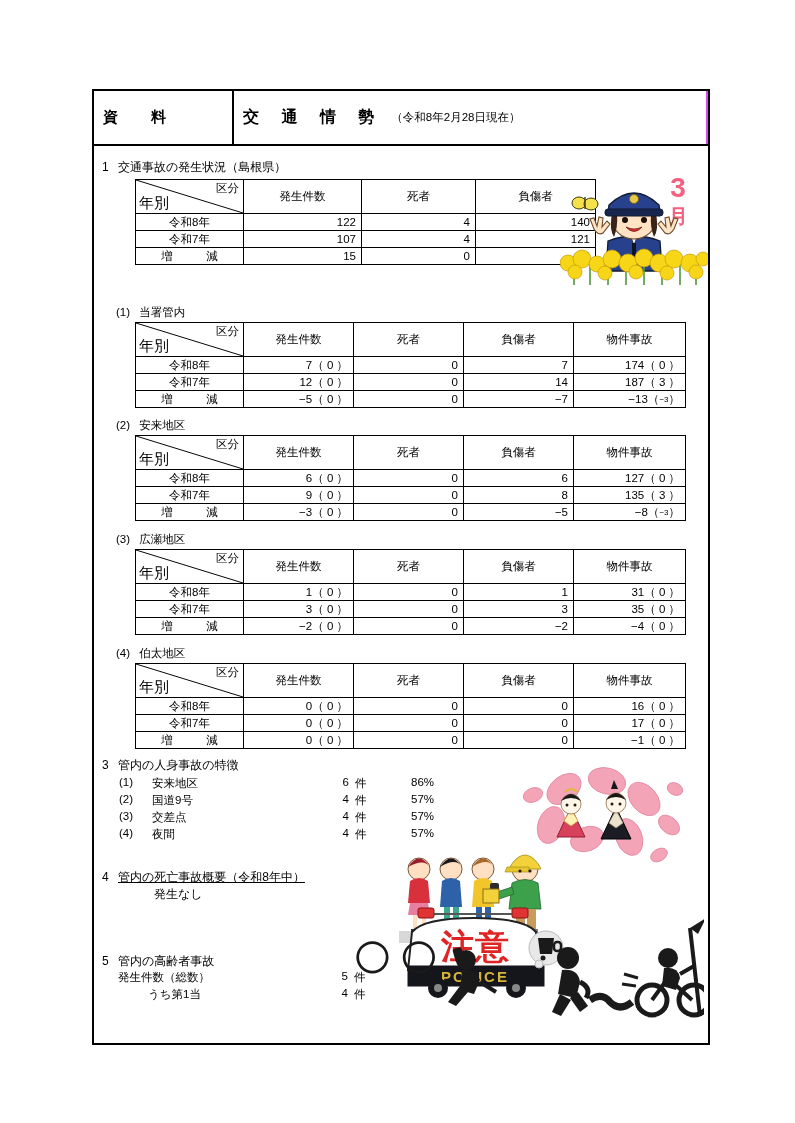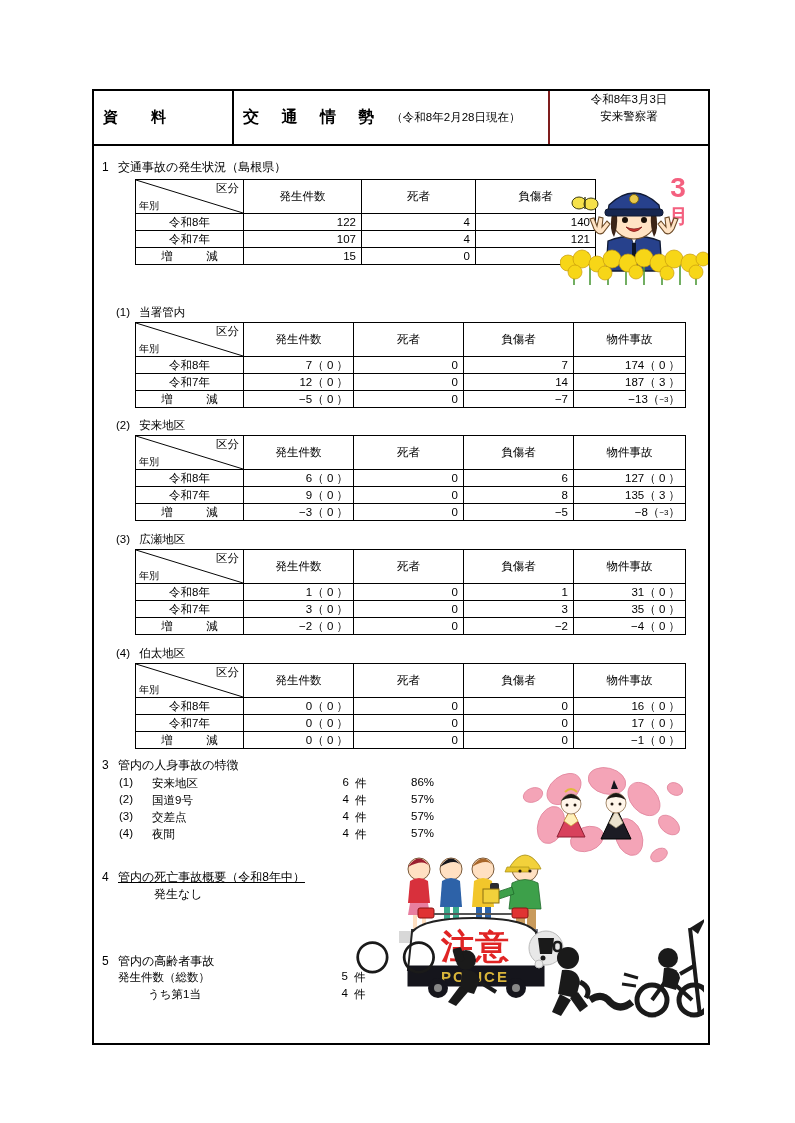--- a/index.html
+++ b/index.html
@@ -15,21 +15,21 @@
     border:2px solid #000;box-sizing:border-box;background:#fff;
   }
   
   #title-band{
     position:absolute;left:0;top:0;width:100%;height:55px;
     border-bottom:2px solid #000;box-sizing:border-box;display:flex;
   }
   .tb-cell{display:flex;align-items:center;justify-content:flex-start;box-sizing:border-box;height:100%;}
   #tb-shiryo{width:140px;border-right:2px solid #000;}
   #tb-shiryo span{font-weight:bold;font-size:15px;letter-spacing:9px;text-indent:9px;}
-  #tb-main{flex:1;border-right:2px solid #7f1d1d;gap:8px;}
+  #tb-main{flex:1;border-right:2px solid #d946ef;gap:8px;}
   #tb-main .mt{font-weight:bold;font-size:16px;letter-spacing:9px;text-indent:9px;}
   #tb-main .sub{font-size:11.5px;}
   #tb-date{width:158px;flex-direction:column;line-height:1.45;font-size:11.5px;}
 
   
   .sec{position:absolute;white-space:nowrap;}
   .sec-head{font-size:12px;}
   .sec-num{display:inline-block;width:16px;}
   .sub-head{font-size:11.5px;}
 
@@ -43,21 +43,21 @@
     border:1px solid #000;box-sizing:border-box;
     font-size:11.5px;font-weight:normal;padding:0 4px;height:17px;
   }
   table.dt .hrow td{height:34px;text-align:center;vertical-align:middle;}
   table.dt .yr{text-align:center;}
   table.dt .num{text-align:right;padding-right:5px;}
   table.dt .zougen{letter-spacing:11px;text-indent:11px;}
   
   td.corner{position:relative;padding:0;overflow:hidden;}
   td.corner .kubun{position:absolute;right:4px;top:1px;font-size:11.5px;}
-  td.corner .nenbetsu{position:absolute;left:3px;bottom:0px;font-size:10px;}
+  td.corner .nenbetsu{position:absolute;left:3px;bottom:0px;font-size:15px;}
   td.corner svg{position:absolute;left:0;top:0;width:100%;height:100%;}
   .paren-sm{font-size:8px;vertical-align:1px;}
 
   
   .feat-row{position:absolute;font-size:11.5px;white-space:nowrap;}
   .feat-no{position:absolute;left:0;}
   .feat-label{position:absolute;left:33px;}
   .feat-count{position:absolute;left:196px;width:34px;text-align:right;}
   .feat-unit{position:absolute;left:236px;}
   .feat-pct{position:absolute;left:292px;}
@@ -76,24 +76,20 @@
 
 <div id="page-frame">
 
   <div id="title-band">
     <div class="tb-cell" id="tb-shiryo">
       <span>資　料</span>
     </div>
     <div class="tb-cell" id="tb-main">
       <span class="mt">交 通 情 勢</span>
       <span class="sub">（令和8年2月28日現在）</span>
-    </div>
-    <div class="tb-cell" id="tb-date">
-      <span>令和8年3月3日</span>
-      <span>安来警察署</span>
     </div>
   </div>
 
   <div class="sec sec-head" style="left:8px;top:68px;">
     <span class="sec-num">1</span><span>交通事故の発生状況（島根県）</span>
   </div>
 
   <table class="dt" id="t1" style="left:41px;top:88px;width:460px;">
     <colgroup>
         <col style="width:108px">

